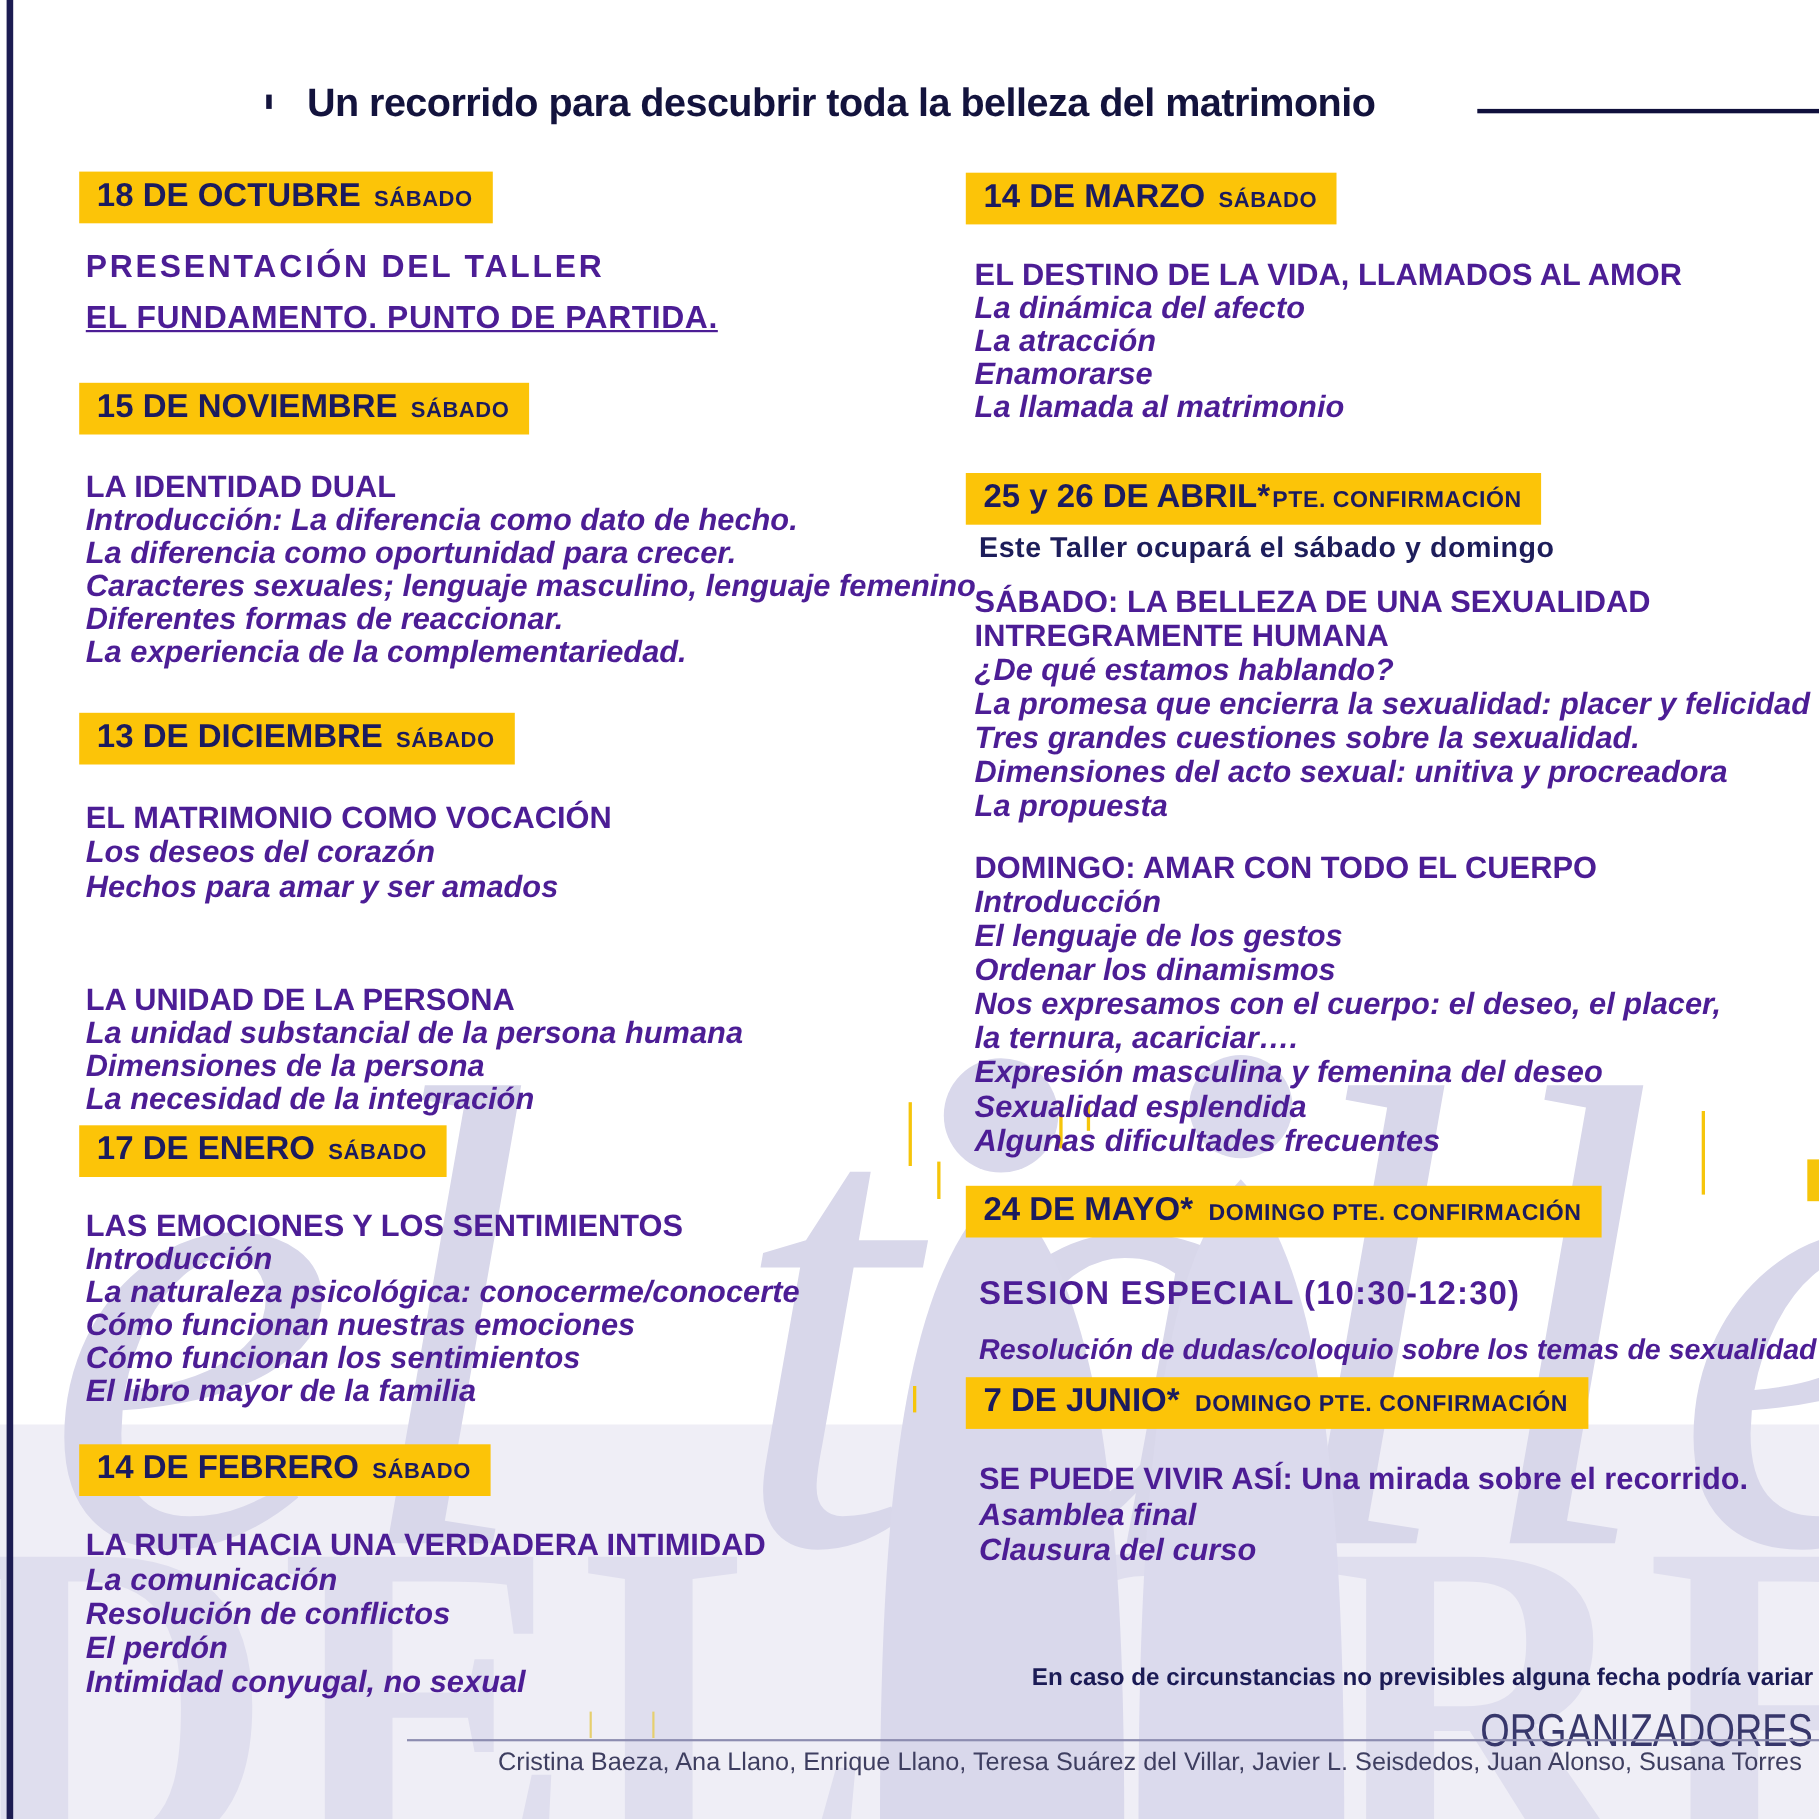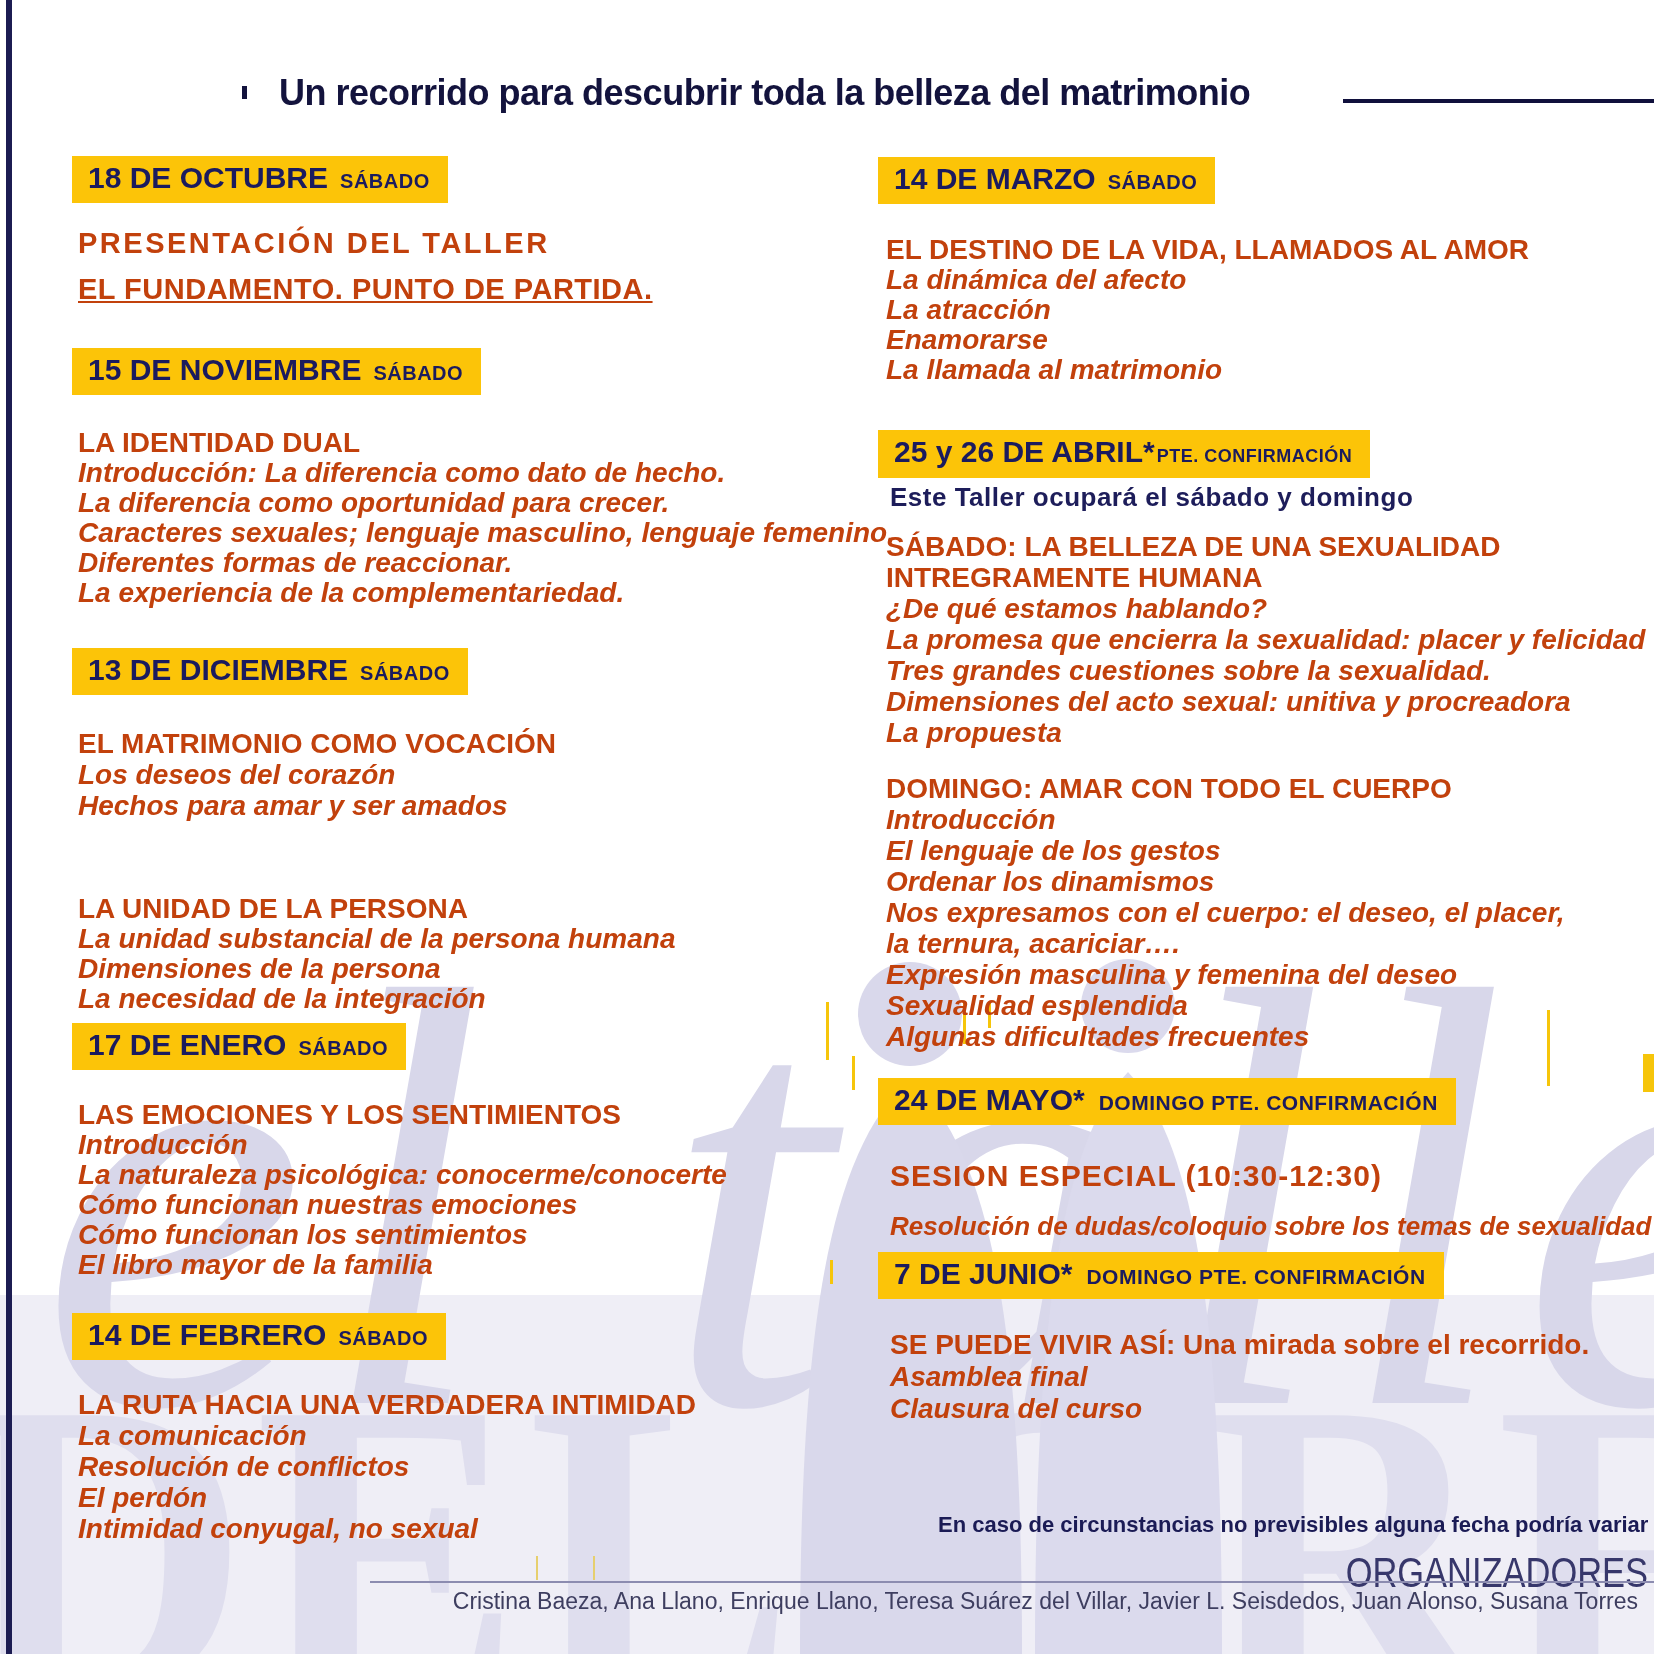--- a/index.html
+++ b/index.html
@@ -22,25 +22,25 @@
   
   .title{position:absolute;left:255px;top:72px;z-index:2;font-size:36px;font-weight:bold;
          letter-spacing:-0.5px;color:#13133D;white-space:nowrap;margin-left:24px;}
   .title-tick{position:absolute;left:242px;top:86px;width:5px;height:13px;background:#13133D;z-index:2;}
   .title-rule{position:absolute;left:1343px;top:99px;width:311px;height:4px;background:#10103C;z-index:2;}
 
   
   .sess-hdr{position:absolute;background:#FCC408;color:#1B1B5E;font-weight:bold;
             font-size:30px;line-height:30px;padding:7px 18px 7px 16px;white-space:nowrap;z-index:2;}
   .sess-hdr .day{font-size:20px;margin-left:12px;letter-spacing:0.5px;}
-  .sess-hdr.tight .day{margin-left:2px;font-size:18px;}
+  .sess-hdr.tight .day{margin-left:2px;font-size:21px;}
   .sess-hdr.conf .day{margin-left:14px;font-size:21px;}
 
   
-  .blk{position:absolute;color:#c2410c;font-size:28px;line-height:31px;white-space:nowrap;z-index:2;}
+  .blk{position:absolute;color:#4c1d95;font-size:28px;line-height:31px;white-space:nowrap;z-index:2;}
   .bh{font-weight:bold;}
   .bi{font-weight:bold;font-style:italic;}
   .ls2{letter-spacing:2.5px;}
   .lh30{line-height:30px;}
   .lh32{line-height:32px;}
   .subtitle{position:absolute;color:#1D1D5A;font-size:26px;font-weight:bold;
             letter-spacing:0.5px;white-space:nowrap;z-index:2;}
   .sesion-h{font-size:30px;letter-spacing:1px;}
   .resol{font-size:26px;margin-top:20px;}
 

